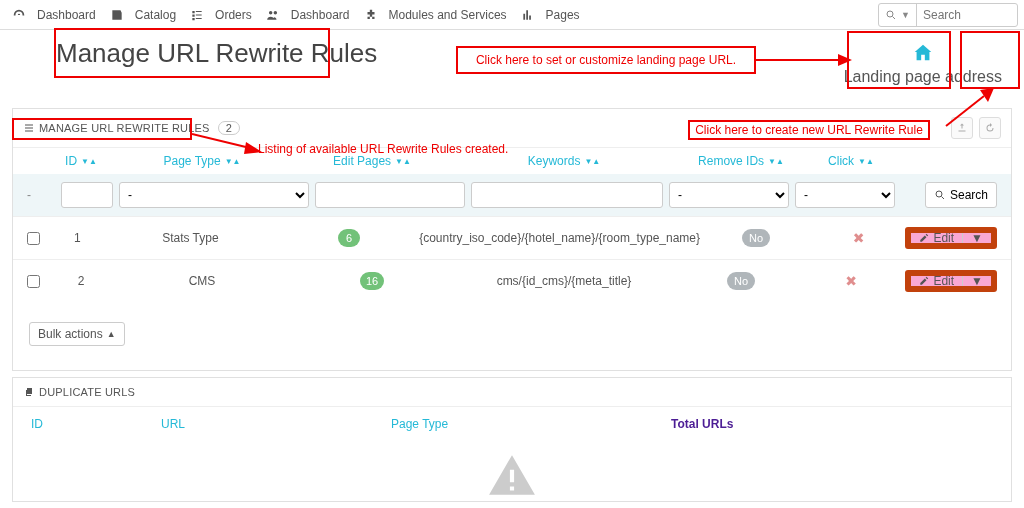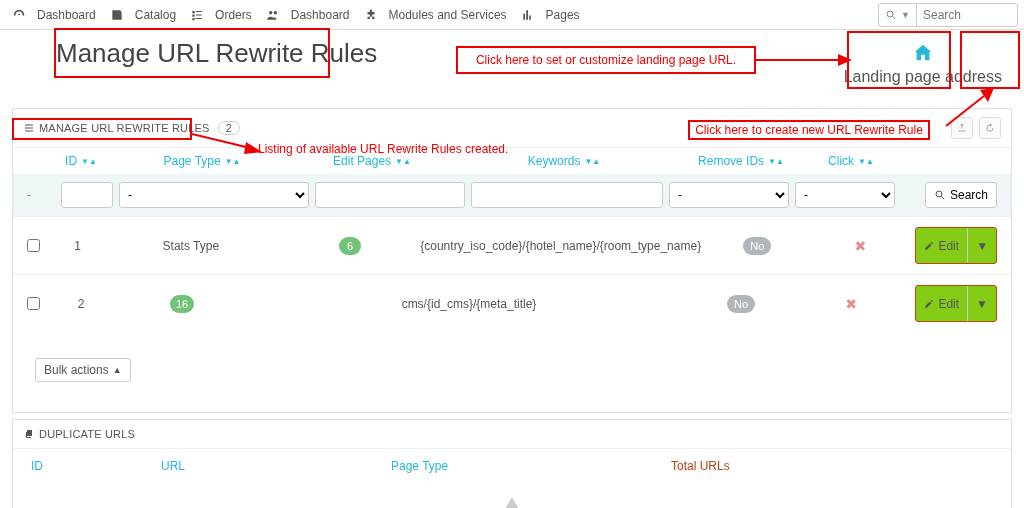--- a/index.html
+++ b/index.html
@@ -37,28 +37,28 @@
 .c-act{width:100px;justify-content:flex-end;padding-right:4px}
 .th{color:#25b9d7;font-size:12px;cursor:pointer;display:flex;align-items:center;gap:4px}
 .sort{display:inline-flex;flex-direction:column;line-height:5px;font-size:8px;color:#25b9d7}
 input.fi,select.fi{width:100%;height:26px;border:1px solid #ccc;border-radius:3px;background:#fff;font-size:12px;padding:0 4px}
 .c-cb .dash{color:#888}
 .search-btn{background:#fff;border:1px solid #ccc;border-radius:3px;height:26px;padding:0 8px;display:flex;align-items:center;gap:4px;cursor:pointer;font-size:12px}
 .data-row{padding:10px;border-top:1px solid #eee;font-size:12px;color:#555}
 .pill{background:#72c279;color:#fff;border-radius:10px;min-width:22px;height:18px;display:inline-flex;align-items:center;justify-content:center;font-size:11px;padding:0 6px}
 .pill-no{background:#b0b6ba;color:#fff;border-radius:10px;padding:0 7px;height:18px;display:inline-flex;align-items:center;font-size:11px}
 .x-mark{color:#e08e8e;font-size:14px}
-.edit-btn{border:1px solid #c2410c;border-radius:3px;height:37px;display:flex;align-items:center;background:#84cc16;cursor:pointer}
+.edit-btn{border:6px solid #c2410c;border-radius:3px;height:22px;display:flex;align-items:center;background:#f9a8d4;cursor:pointer}
 .edit-btn .lab{padding:0 8px;display:flex;align-items:center;gap:4px;font-size:12px;color:#555}
 .edit-btn .dd{border-left:1px solid #ccc;padding:0 8px;height:100%;display:flex;align-items:center}
-.bulk{margin:22px;border:1px solid #ccc;border-radius:3px;padding:4px 8px;background:#fff;display:inline-flex;align-items:center;gap:4px;cursor:pointer;font-size:12px;color:#555}
+.bulk{margin:16px;border:1px solid #ccc;border-radius:3px;padding:4px 8px;background:#fff;display:inline-flex;align-items:center;gap:4px;cursor:pointer;font-size:12px;color:#555}
 .panel2-head{text-transform:uppercase}
 .dup-head{display:flex;padding:10px 18px;gap:10px;color:#25b9d7;font-size:12px}
 .dup-head div{cursor:pointer}
-.dup-id{width:120px}.dup-url{width:220px}.dup-pt{width:270px}.dup-tot{flex:1;color:#c2410c;font-weight:400}
+.dup-id{width:120px}.dup-url{width:220px}.dup-pt{width:270px}.dup-tot{flex:1;color:#4c1d95;font-weight:700}
 .warn-tri{display:flex;justify-content:center;padding:10px 0 0}
 .warn-tri svg{width:60px;height:50px;fill:#ccc}
 .redbox{position:absolute;border:2px solid #e00;background:transparent;pointer-events:none}
 .redtext{color:#e00;font-size:12px;position:absolute}
 .arrow{position:absolute;pointer-events:none}
 .arrow line{stroke:#e00;stroke-width:2}
 .arrow polygon{fill:#e00}
 </style>
 </head>
 <body>
@@ -250,20 +250,21 @@
           <span class="dd">▼</span>
         </div>
       </div>
   </div>
 
   <div class="data-row">
     <div class="col c-cb">
         <input type="checkbox" style="">
       </div>
     <div class="col c-id">2</div>
+    <div class="col c-type">CMS</div>
     <div class="col c-pages">
         <span class="pill">16</span>
       </div>
     <div class="col c-kw">cms/{id_cms}/{meta_title}</div>
     <div class="col c-rem">
         <span class="pill-no">No</span>
       </div>
     <div class="col c-stat">
         <span class="x-mark">✖</span>
       </div>

